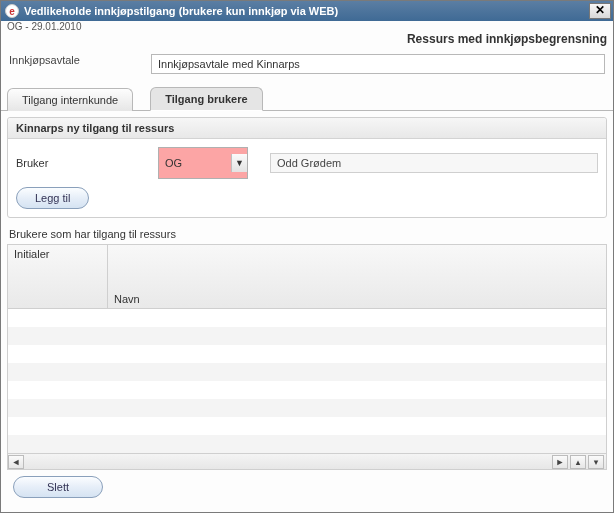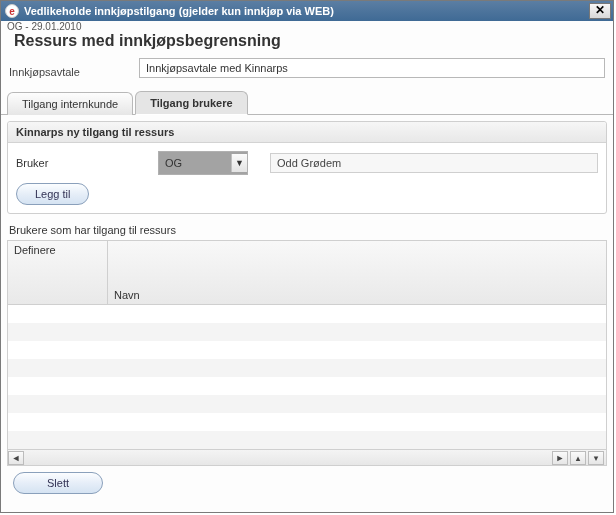--- a/index.html
+++ b/index.html
@@ -55,50 +55,52 @@
     text-align: center;
     line-height: 13px;
     cursor: pointer;
   }
   .meta-row {
     padding: 0 6px 0 6px;
     font-size: 10px;
     color: #555;
   }
   .section-heading {
-    padding: 0 6px 4px 13px;
-    font-size: 16px;
-    font-weight: bold;
-    color: #333;
+    padding: 0 6px 4px 4px;
+    font-size: 12px;
+    font-weight: bold;
+    color: #333;
+    text-align: right;
   }
   .field-row {
     display: flex;
-    align-items: flex-end;
+    align-items: flex-start;
     padding: 4px 8px 8px 8px;
+    gap: 12px;
   }
   .field-label {
     width: 130px;
     color: #444;
   }
   .field-input {
     flex: 1;
     height: 20px;
     border: 1px solid #b8b8b8;
     background: #fff;
     padding: 2px 6px;
     font: inherit;
     color: #333;
   }
   .tabstrip {
     display: flex;
     align-items: flex-end;
     padding: 0 6px;
     border-bottom: 1px solid #b8b8b8;
     margin-top: 4px;
-    gap: 0;
+    gap: 15px;
   }
   .tab {
     padding: 5px 14px 5px 14px;
     border: 1px solid #b8b8b8;
     border-bottom: none;
     background: linear-gradient(#fdfdfd,#e6e6e6);
     border-top-left-radius: 6px;
     border-top-right-radius: 6px;
     margin-right: 2px;
     cursor: pointer;
@@ -133,23 +135,23 @@
   }
   .bruker-row {
     display: flex;
     align-items: center;
     gap: 22px;
     margin-bottom: 8px;
   }
   .bruker-label { width: 120px; }
   .combo {
     width: 90px;
-    height: 24px;
+    height: 32px;
     border: 1px solid #b0b0b0;
-    background: #a3a3a3;
+    background: #fca5a5;
     display: flex;
     align-items: center;
     justify-content: space-between;
     padding: 0 0 0 6px;
     cursor: pointer;
   }
   .combo .combo-arrow {
     width: 16px;
     height: 18px;
     border-left: 1px solid #c0c0c0;
@@ -250,21 +252,21 @@
     padding: 6px;
   }
 </style>
 </head>
 <body>
 
 <div class="window">
 
   <div class="titlebar">
     <span class="app-icon">e</span>
-    <span class="title-text">Vedlikeholde innkjøpstilgang (gjelder kun innkjøp via WEB)</span>
+    <span class="title-text">Vedlikeholde innkjøpstilgang (brukere kun innkjøp via WEB)</span>
     <span class="close-btn">✕</span>
   </div>
 
   <div class="meta-row">OG - 29.01.2010</div>
 
   <div class="section-heading">Ressurs med innkjøpsbegrensning</div>
 
   <div class="field-row">
     <div class="field-label">Innkjøpsavtale</div>
     <input class="field-input" type="text" readonly="" value="Innkjøpsavtale med Kinnarps" style="">
@@ -289,21 +291,21 @@
           <div class="readonly-box">Odd Grødem</div>
         </div>
         <button class="btn">Legg til</button>
       </div>
     </div>
 
     <div class="subheading">Brukere som har tilgang til ressurs</div>
 
     <div class="table-wrap">
       <div class="thead">
-        <div class="th c-init">Definere</div>
+        <div class="th c-init">Initialer</div>
         <div class="th c-navn">Navn</div>
       </div>
       <div class="tbody">
         <div class="stripes"></div>
       </div>
       <div class="hscroll">
         <div class="scroll-arrow">◄</div>
         <div class="scroll-track"></div>
         <div class="scroll-arrow">►</div>
         <div class="scroll-extra">

